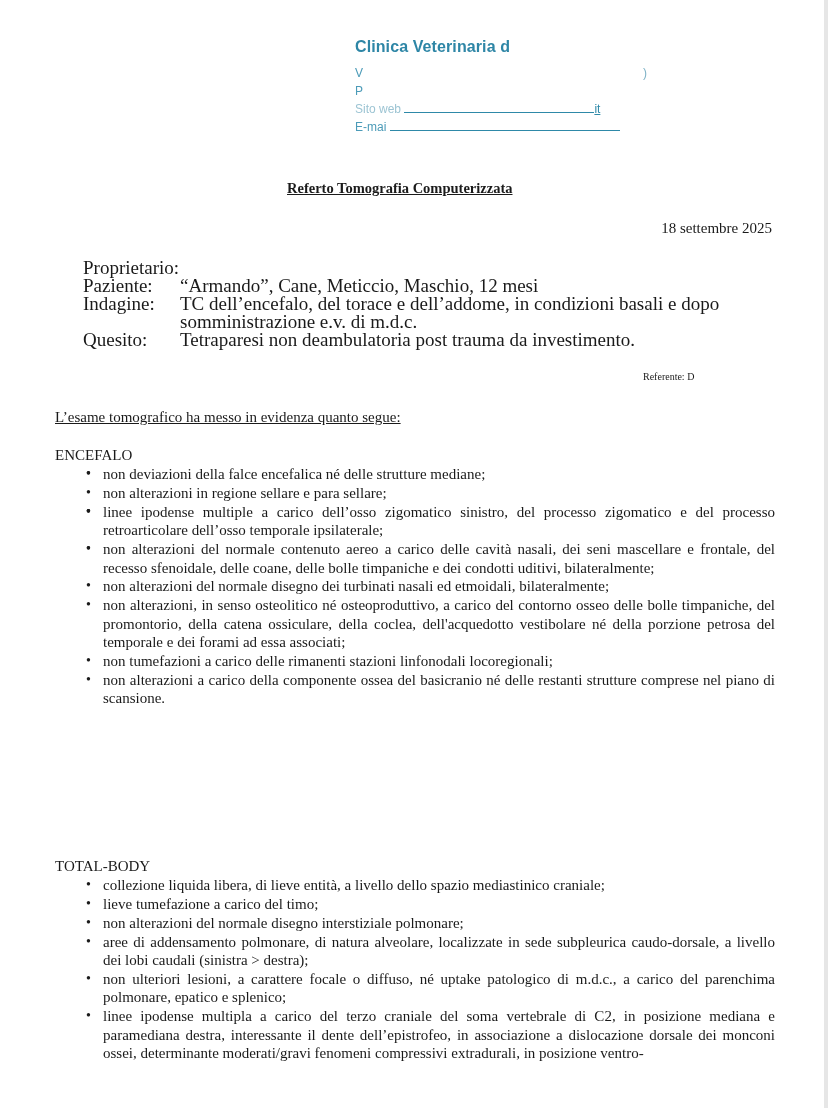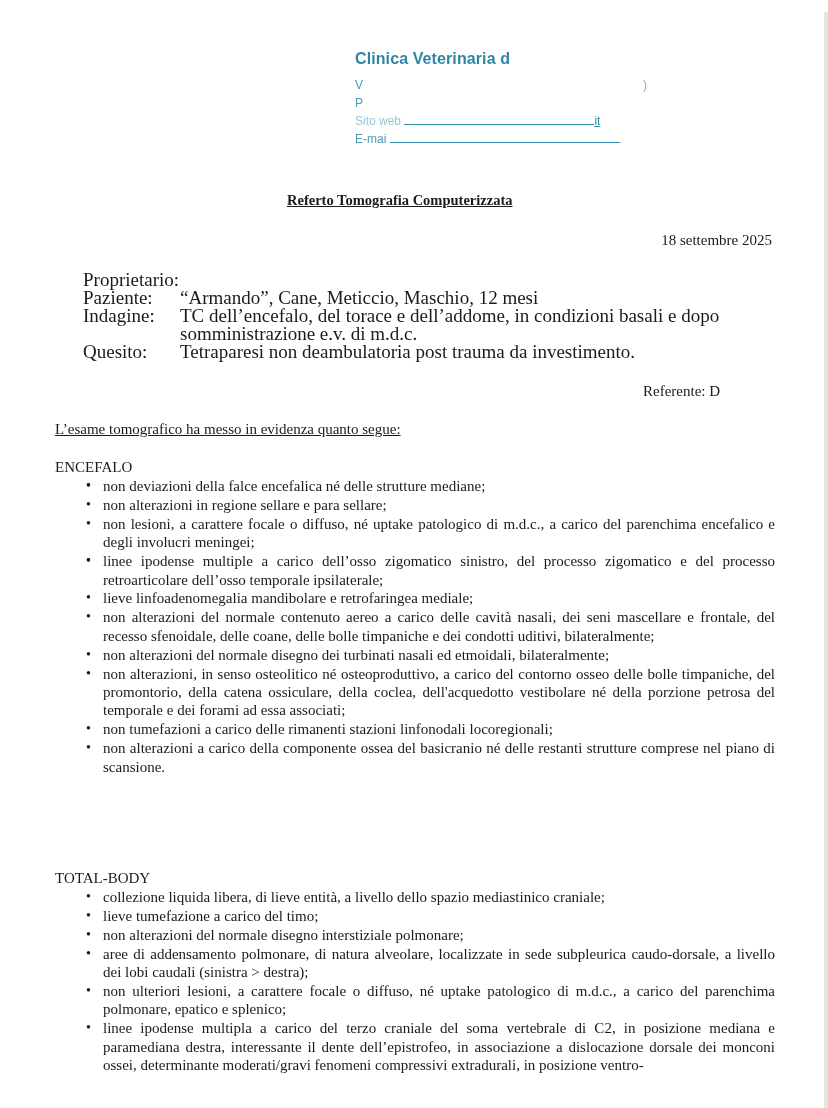--- a/index.html
+++ b/index.html
@@ -3,41 +3,41 @@
 <meta charset="utf-8">
 <style>
   html, body { margin: 0; padding: 0; }
   body {
     width: 828px; height: 1108px; overflow: hidden;
     background: #ffffff;
     font-family: "Liberation Serif", "DejaVu Serif", serif;
     color: #1a1a1a;
     position: relative;
   }
-  .page { position: absolute; left: 0; top: 12px; width: 828px; height: 841px; }
+  .page { position: absolute; left: 0; top: 0; width: 828px; height: 841px; }
   .edge { position: absolute; right: 0; top: 0; width: 4px; height: 1108px; background: #e6e6e6; }
 
   
   .letterhead { position: absolute; left: 355px; top: 38px; width: 320px; font-family: "Liberation Sans", "DejaVu Sans", sans-serif; color: #2e89a8; }
   .clinic-name { font-size: 16px; font-weight: bold; color: #2e86a6; letter-spacing: 0.1px; }
   .lh-line { font-size: 12px; color: #4c9bb8; height: 18px; line-height: 18px; position: relative; white-space: nowrap; }
   .lh-line .redact { display: inline-block; background: #ffffff; height: 10px; vertical-align: middle; }
   .lh-link { text-decoration: underline; color: #2e89a8; }
   .lh-uline { display: inline-block; border-bottom: 1px solid #2e89a8; height: 11px; vertical-align: baseline; }
 
   
   .title { position: absolute; left: 287px; top: 180px; font-size: 14.5px; font-weight: bold; text-decoration: underline; color: #1a1a1a; }
   .date { position: absolute; right: 56px; top: 220px; font-size: 15px; }
 
   
   .info { position: absolute; left: 55px; top: 259px; width: 725px; font-size: 19px; line-height: 18px; margin-left: 28px; }
   .info-row { display: flex; }
   .info-label { width: 97px; flex: none; }
   .info-value { flex: 1; }
-  .referente { position: absolute; left: 643px; top: 371px; font-size: 15px; text-align: center; }
+  .referente { position: absolute; left: 643px; top: 371px; font-size: 10px; text-align: center; }
 
   .intro { position: absolute; left: 55px; top: 409px; font-size: 15px; text-decoration: underline; }
 
   .section { position: absolute; left: 55px; width: 720px; font-size: 15px; }
   .section-title { line-height: 18px; margin-bottom: 1px; }
   ul.findings { list-style: none; margin: 0; padding: 0; }
   ul.findings li { position: relative; padding-left: 48px; line-height: 18.4px; text-align: justify; margin-bottom: 0.5px; }
   ul.findings li .bullet { position: absolute; left: 31px; top: 0; font-size: 14px; }
 </style>
 </head>
@@ -87,24 +87,24 @@
   <div class="referente">Referente: D</div>
 
   <div class="intro">L’esame tomografico ha messo in evidenza quanto segue:</div>
 
   <div class="section" style="top:446px;">
     <div class="section-title">ENCEFALO</div>
     <ul class="findings">
       <li><span class="bullet">•</span></li>
       <li><span class="bullet">•</span><span>non deviazioni della falce encefalica né delle strutture mediane;</span></li>
       <li><span class="bullet">•</span><span>non alterazioni in regione sellare e para sellare;</span></li>
-      <li><span class="bullet">•</span><span>non lesioni, a carattere focale o diffuso, né uptake patologico di m.d.c., a carico del parenchima encefalico e degli involucri meningei;</span></li>
+      <li><span class="bullet">•</span></li>
       <li><span class="bullet">•</span></li>
       <li><span class="bullet">•</span><span>linee ipodense multiple a carico dell’osso zigomatico sinistro, del processo zigomatico e del processo retroarticolare dell’osso temporale ipsilaterale;</span></li>
-      <li><span class="bullet">•</span><span>lieve linfoadenomegalia mandibolare e retrofaringea mediale;</span></li>
+      <li><span class="bullet">•</span></li>
       <li><span class="bullet">•</span><span>non alterazioni del normale contenuto aereo a carico delle cavità nasali, dei seni mascellare e frontale, del recesso sfenoidale, delle coane, delle bolle timpaniche e dei condotti uditivi, bilateralmente;</span></li>
       <li><span class="bullet">•</span><span>non alterazioni del normale disegno dei turbinati nasali ed etmoidali, bilateralmente;</span></li>
       <li><span class="bullet">•</span><span>non alterazioni, in senso osteolitico né osteoproduttivo, a carico del contorno osseo delle bolle timpaniche, del promontorio, della catena ossiculare, della coclea, dell'acquedotto vestibolare né della porzione petrosa del temporale e dei forami ad essa associati;</span></li>
       <li><span class="bullet">•</span><span>non tumefazioni a carico delle rimanenti stazioni linfonodali locoregionali;</span></li>
       <li><span class="bullet">•</span><span>non alterazioni a carico della componente ossea del basicranio né delle restanti strutture comprese nel piano di scansione.</span></li>
     </ul>
   </div>
 
   <div class="section" style="top:857px;">
     <div class="section-title">TOTAL-BODY</div>

